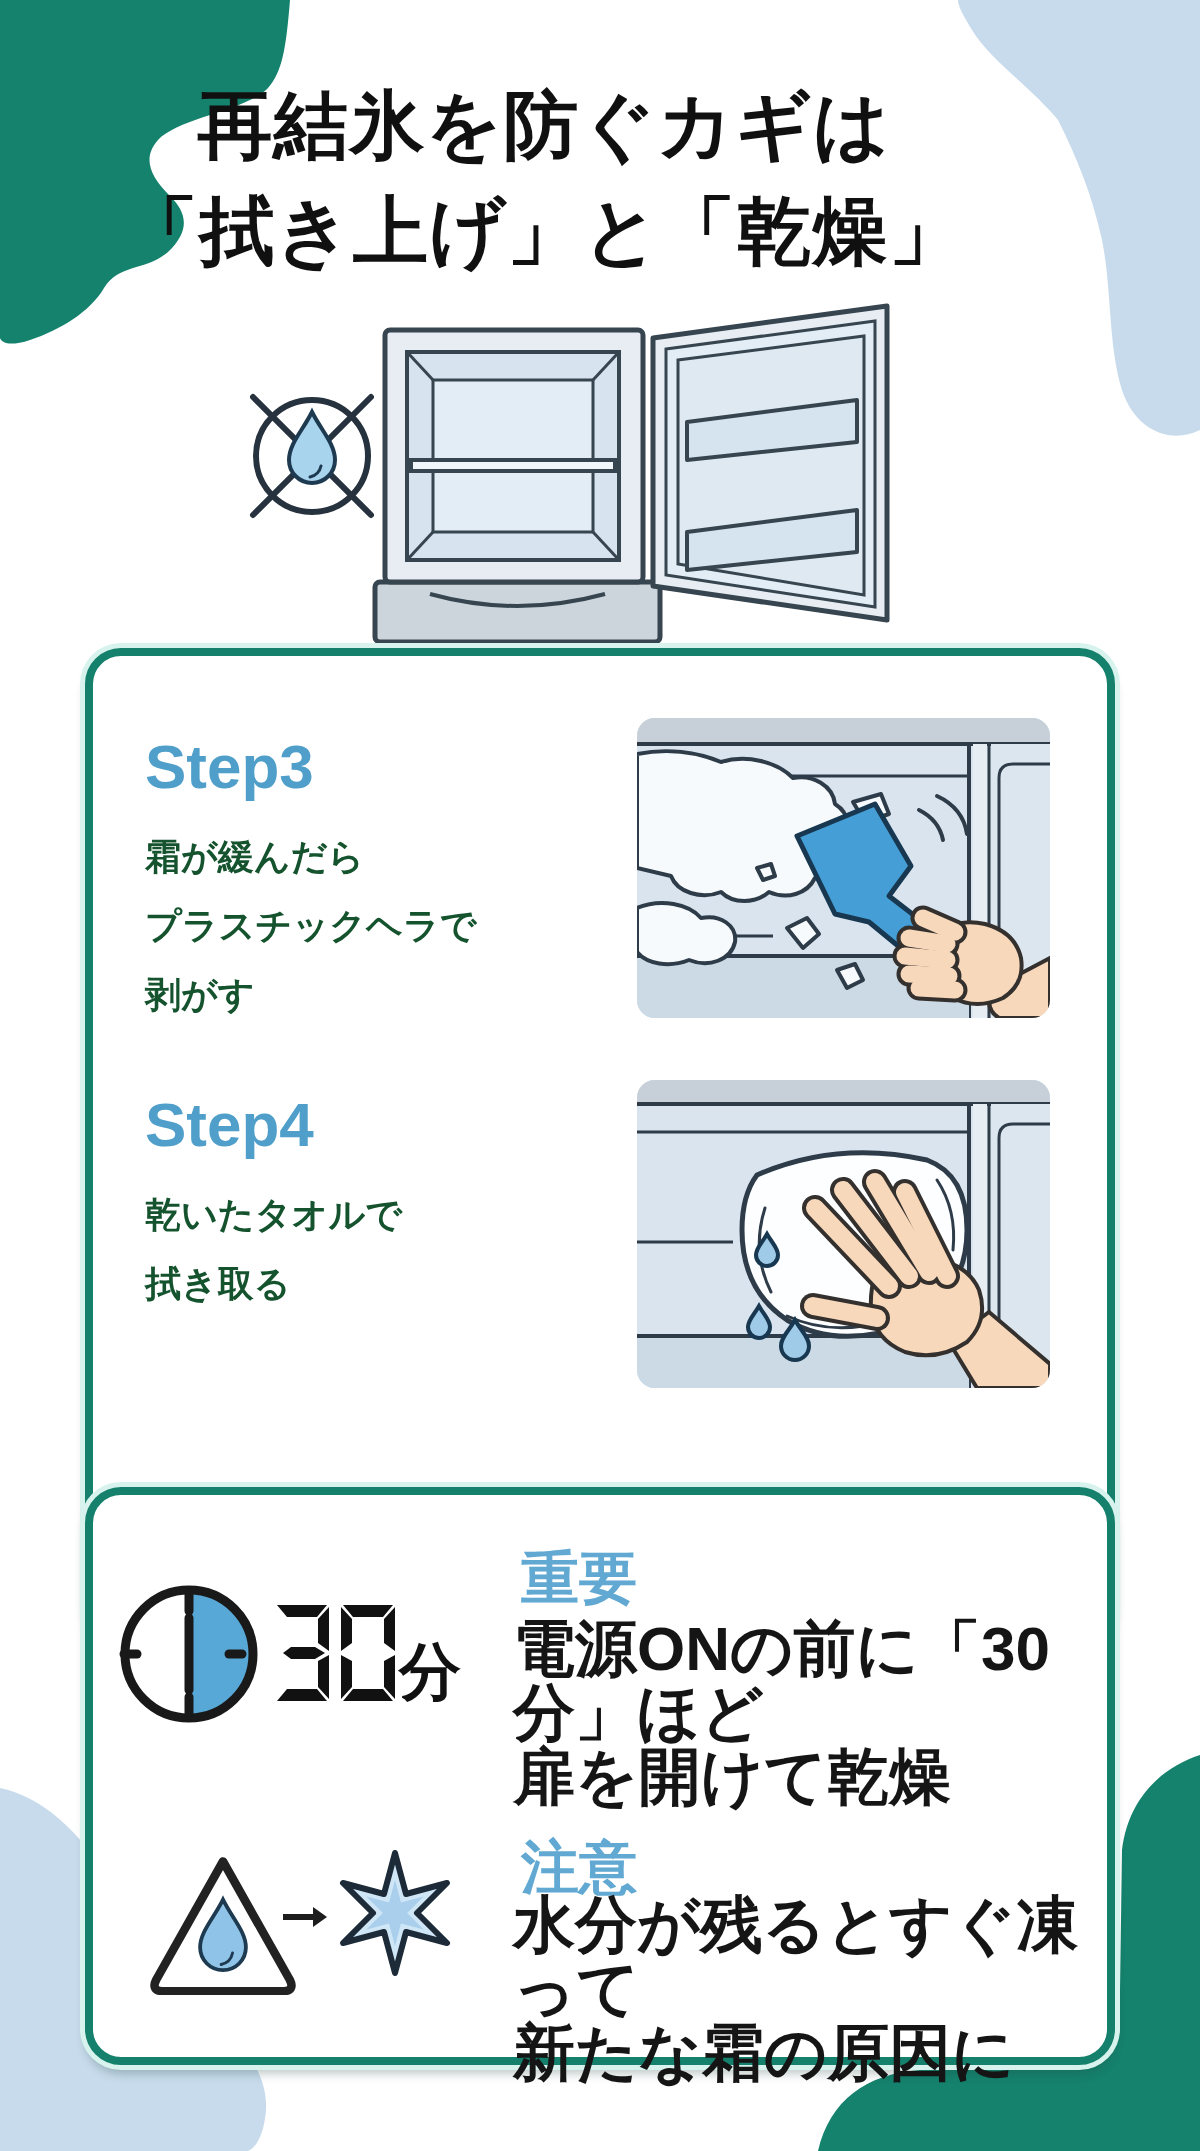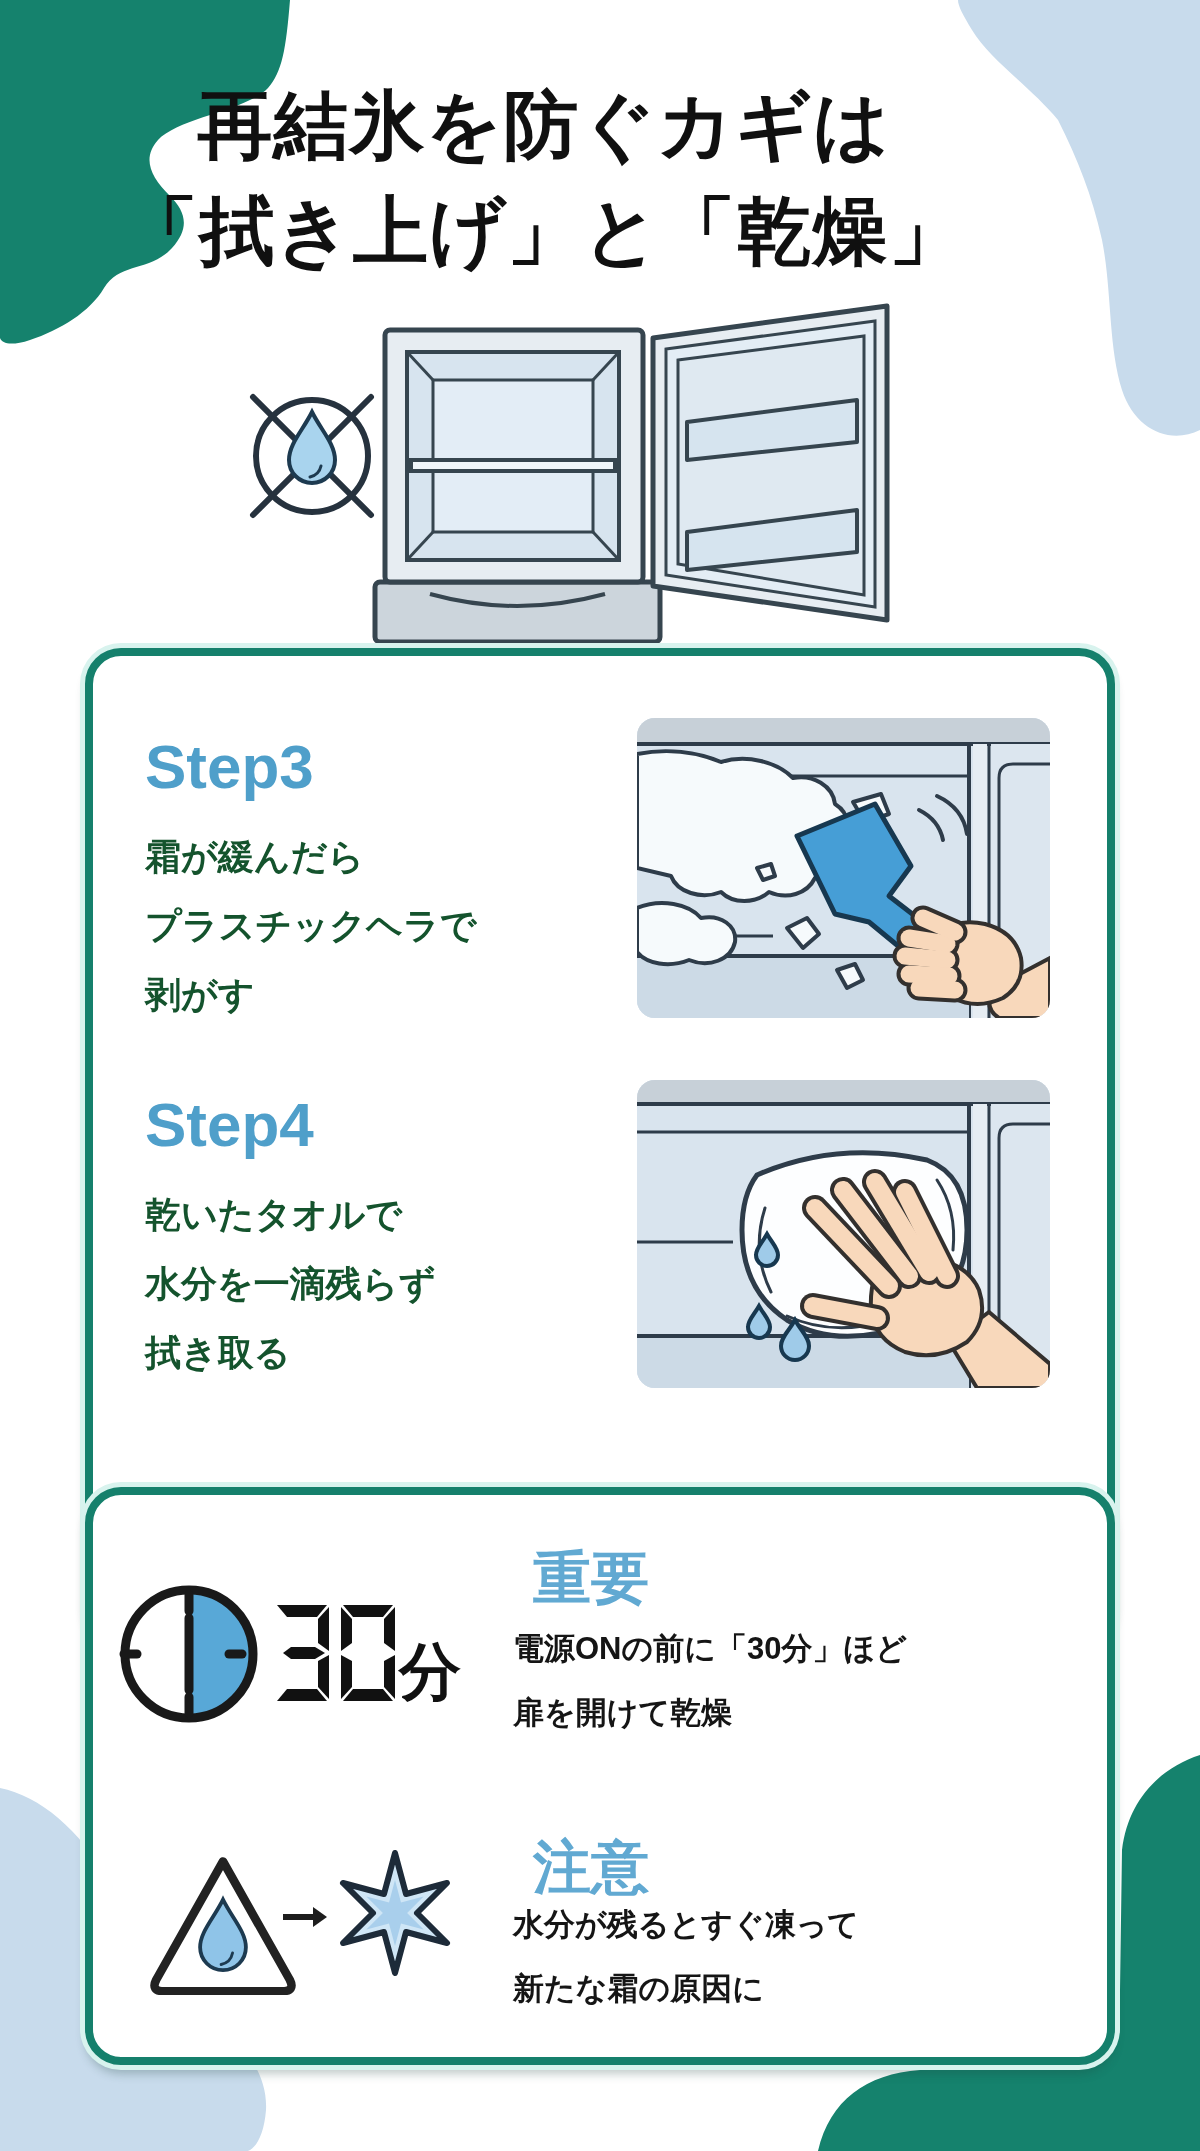--- a/index.html
+++ b/index.html
@@ -22,24 +22,24 @@
   .card.notes{top:1487px;height:578px;}
   .step-label{position:absolute;left:52px;font-size:62px;font-weight:800;color:#4f9fca;line-height:1;}
   .step-label.s3{top:80px;}
   .step-label.s4{top:438px;}
   .step-text{position:absolute;left:52px;font-size:36px;font-weight:800;color:#14532d;line-height:69px;}
   .step-text.s3{top:166px;}
   .step-text.s4{top:524px;}
   .ill{position:absolute;left:544px;width:413px;border-radius:18px;overflow:hidden;background:#d9e4ee;}
   .ill.one{top:62px;height:300px;}
   .ill.two{top:424px;height:308px;}
-  .note-heading{position:absolute;left:440px;font-size:58px;font-weight:800;color:#61a9d2;line-height:1;}
+  .note-heading{position:absolute;left:428px;font-size:58px;font-weight:800;color:#61a9d2;line-height:1;}
   .note-heading.imp{top:54px;}
   .note-heading.cau{top:343px;}
-  .note-text{position:absolute;left:420px;font-size:31px;font-weight:800;color:#151515;line-height:64px;}
+  .note-text{position:absolute;left:420px;font-size:62px;font-weight:800;color:#151515;line-height:64px;}
   .note-text.imp{top:122px;}
   .note-text.cau{top:398px;}
   .clock{position:absolute;left:16px;top:79px;width:160px;height:160px;}
   .digits{position:absolute;left:180px;top:108px;width:124px;height:100px;}
   .timer-unit{position:absolute;left:306px;top:146px;font-size:62px;font-weight:800;color:#111;line-height:1;}
   .warn-tri{position:absolute;left:50px;top:355px;width:160px;height:145px;}
   .warn-arrow{position:absolute;left:188px;top:410px;width:48px;height:24px;}
   .snowflake{position:absolute;left:237px;top:353px;width:130px;height:130px;}
 </style>
 </head>
@@ -138,21 +138,20 @@
           <line x1="318" y1="272" x2="282" y2="270" stroke="#f8d8bb" stroke-width="17"></line>
           <line x1="318" y1="214" x2="286" y2="200" stroke="#f8d8bb" stroke-width="17"></line>
         </g>
       </g>
     </svg>
   </div>
 
   <div class="step-label s4">Step4</div>
   <div class="step-text s4">
     <div>乾いたタオルで</div>
-    <div>水分を一滴残らず</div>
     <div>拭き取る</div>
   </div>
 
   <div class="ill two">
     <svg width="413" height="308" viewBox="0 0 413 308" aria-hidden="true">
       <rect x="0" y="0" width="413" height="308" fill="#d9e4ee"></rect>
       <rect x="0" y="0" width="413" height="24" fill="#c7d0d8"></rect>
       <line x1="0" y1="24" x2="413" y2="24" stroke="#2e3c4a" stroke-width="4"></line>
       <line x1="332" y1="24" x2="332" y2="308" stroke="#2e3c4a" stroke-width="4"></line>
       <rect x="336" y="24" width="14" height="284" fill="#e6edf3"></rect>

